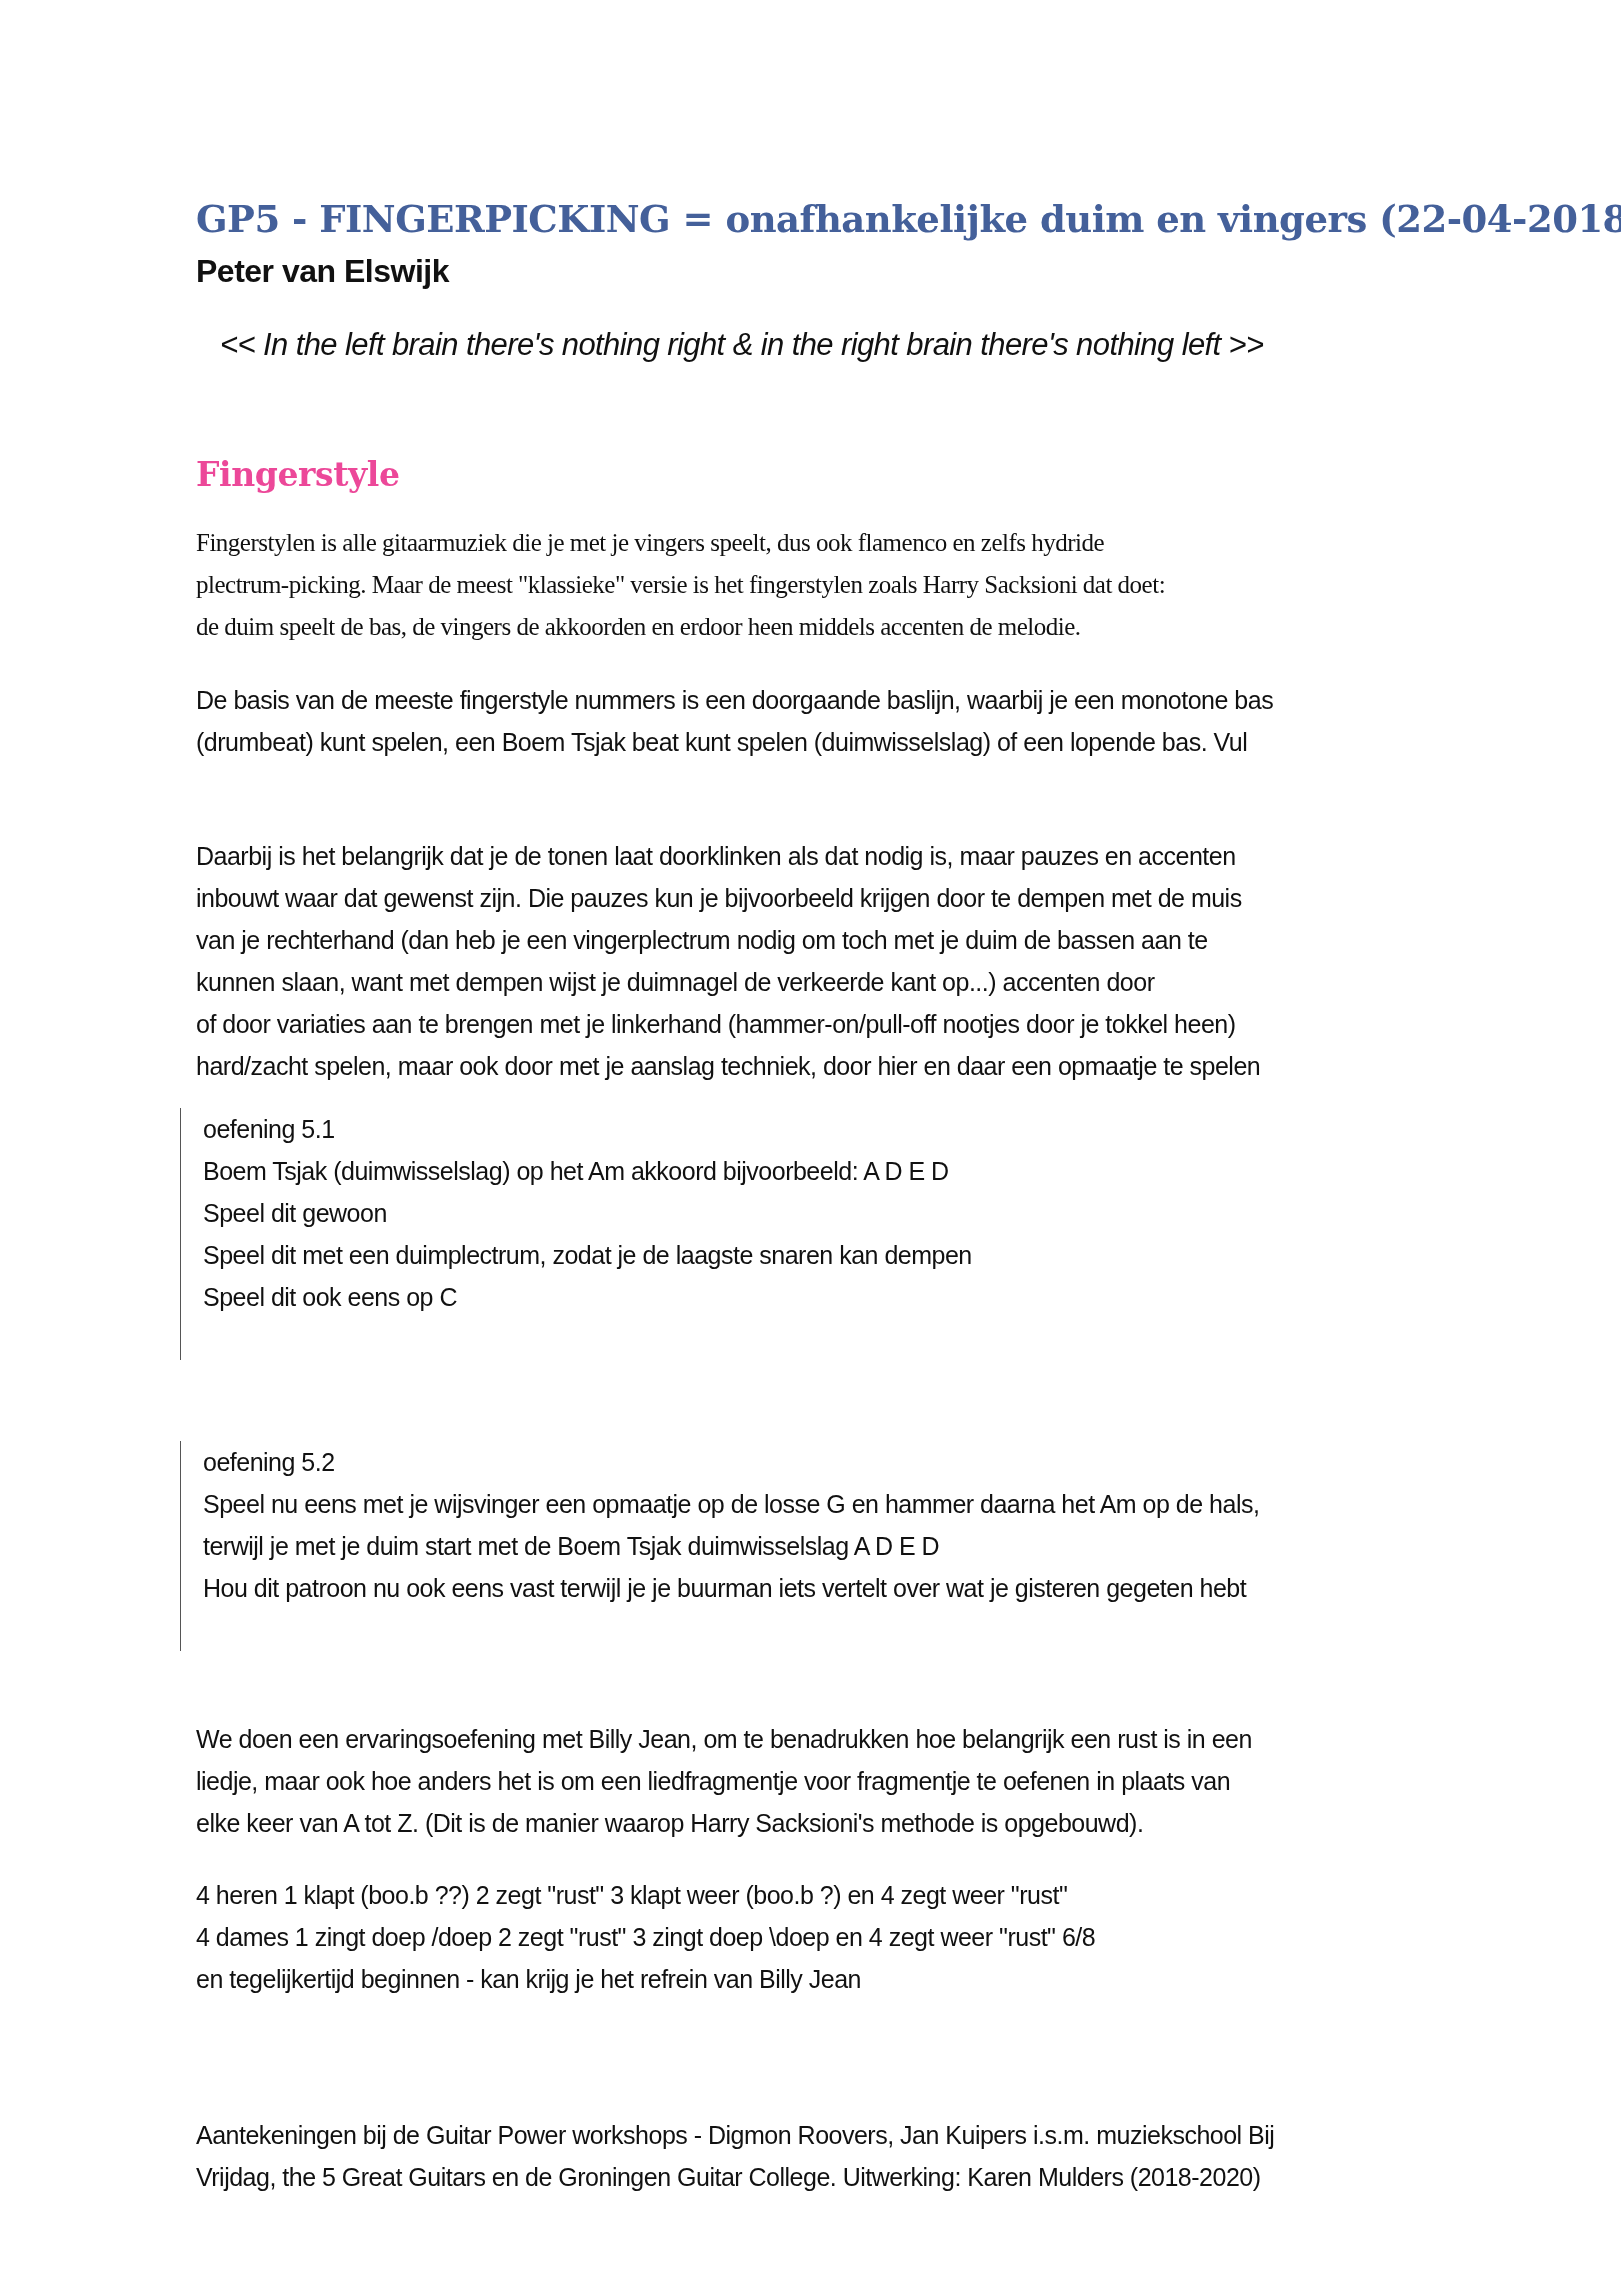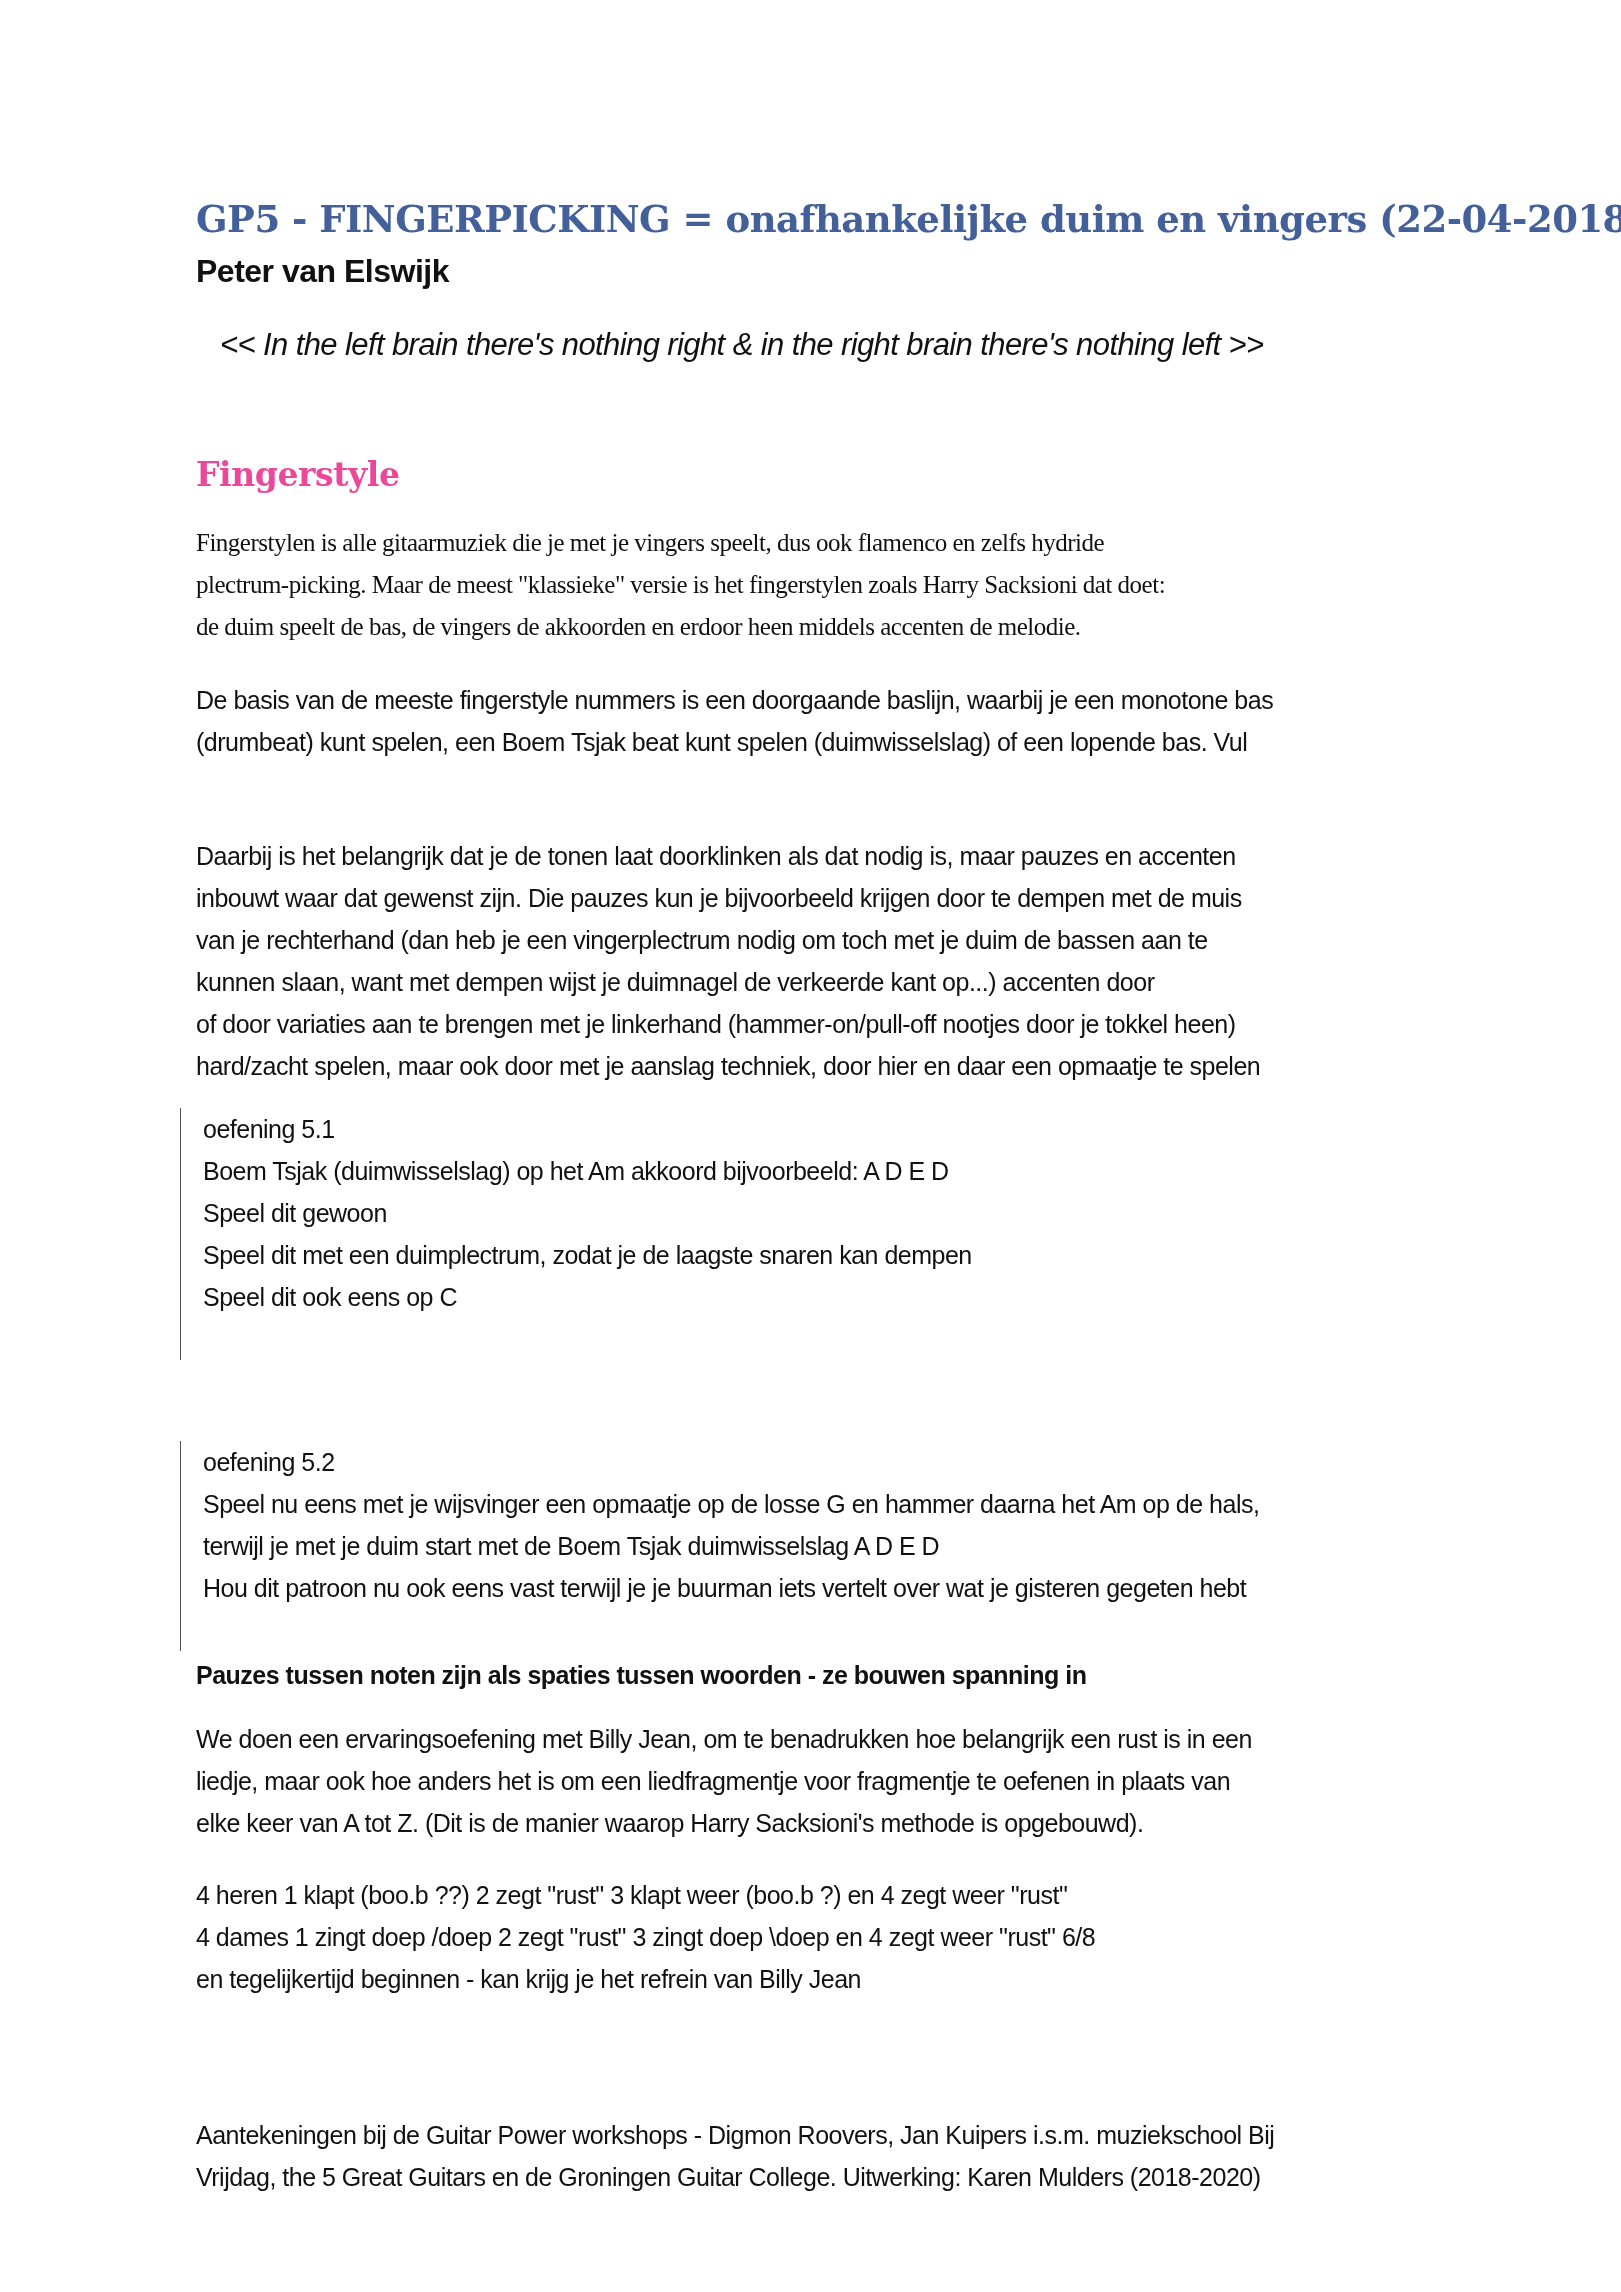--- a/index.html
+++ b/index.html
@@ -70,21 +70,20 @@
     <div class="line">Speel dit ook eens op C</div>
   </div>
 
   <div id="ex2" class="exercise sans">
     <div class="line">oefening 5.2</div>
     <div class="line">Speel nu eens met je wijsvinger een opmaatje op de losse G en hammer daarna het Am op de hals,</div>
     <div class="line">terwijl je met je duim start met de Boem Tsjak duimwisselslag A D E D</div>
     <div class="line">Hou dit patroon nu ook eens vast terwijl je je buurman iets vertelt over wat je gisteren gegeten hebt</div>
   </div>
 
-  <div id="h-pauzes" class="abs sans">Pauzes tussen noten zijn als spaties tussen woorden - ze bouwen spanning in</div>
 
   <div id="p4" class="para sans">
     <div>We doen een ervaringsoefening met Billy Jean, om te benadrukken hoe belangrijk een rust is in een</div>
     <div>liedje, maar ook hoe anders het is om een liedfragmentje voor fragmentje te oefenen in plaats van</div>
     <div>elke keer van A tot Z. (Dit is de manier waarop Harry Sacksioni's methode is opgebouwd).</div>
   </div>
 
   <div id="p5" class="para sans">
     <div>4 heren 1 klapt (boo.b ??) 2 zegt "rust" 3 klapt weer (boo.b ?) en 4 zegt weer "rust"</div>
     <div>4 dames 1 zingt doep /doep 2 zegt "rust" 3 zingt doep \doep en 4 zegt weer "rust" 6/8</div>

